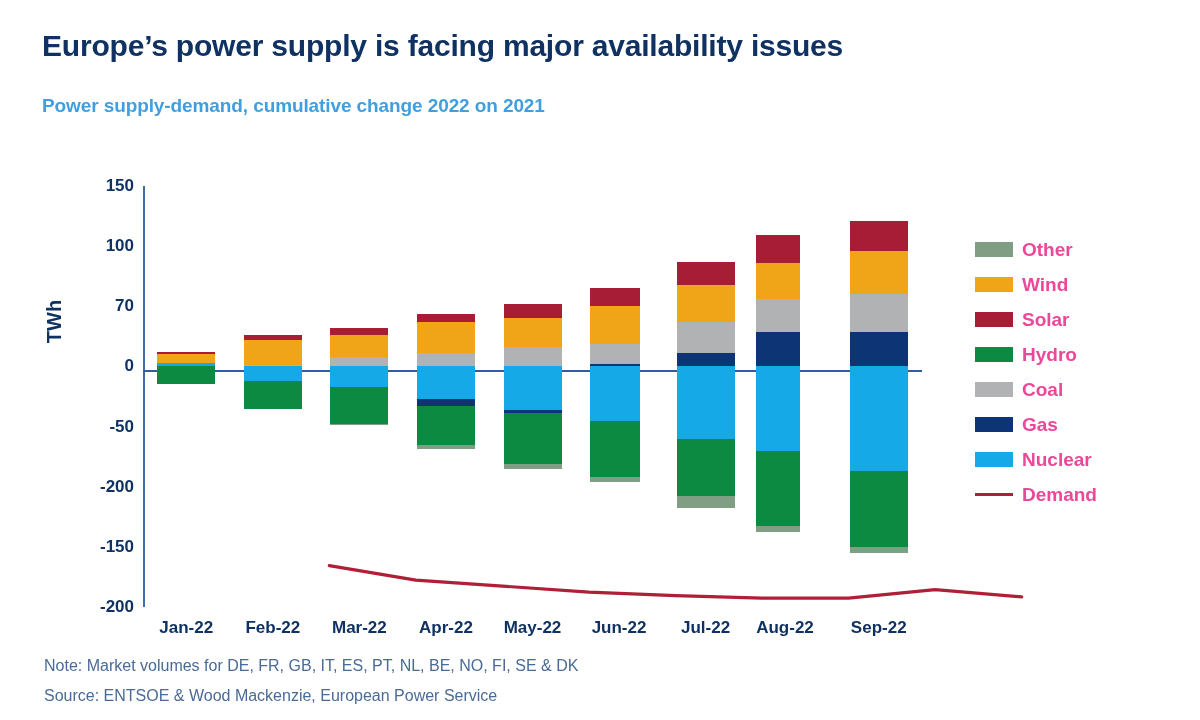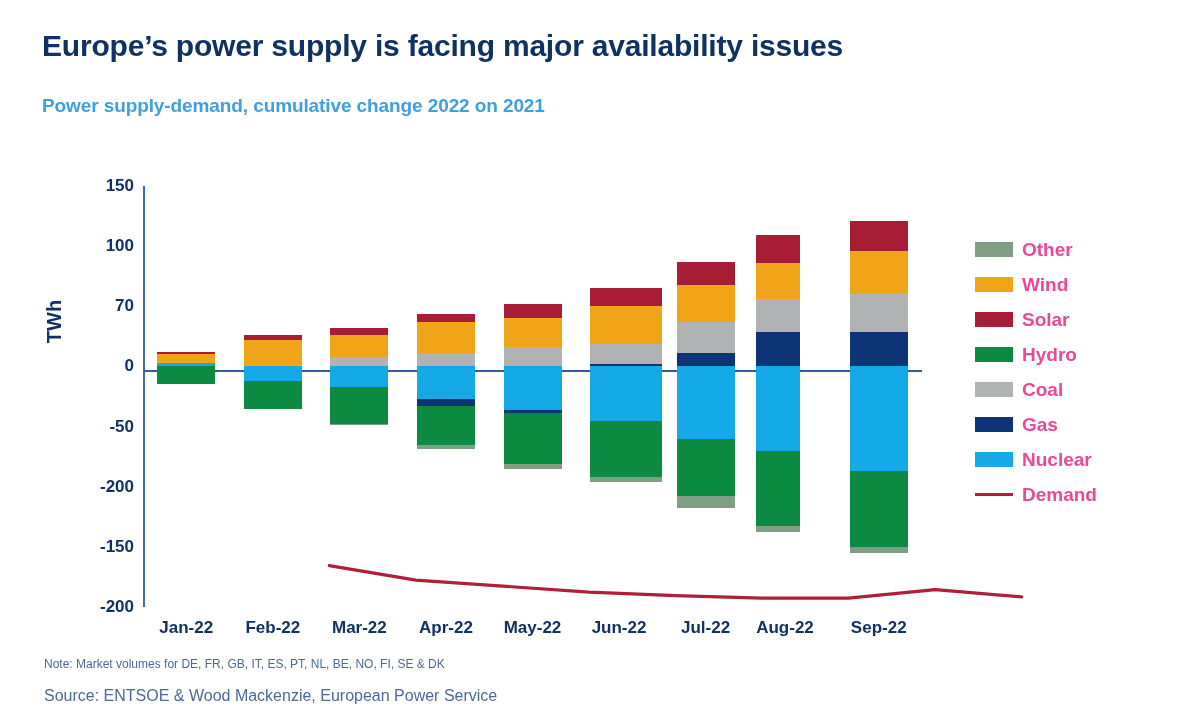--- a/index.html
+++ b/index.html
@@ -95,21 +95,21 @@
     content:"";position:absolute;left:0;top:6px;width:38px;height:3px;background:#b01f38;
   }
   .legend-label{
     font-size:19px;font-weight:bold;color:#ec4899;
     white-space:nowrap;line-height:1;
   }
 
   
   #note-line{
     position:absolute;left:44px;top:657px;
-    font-size:12px;color:#4a6a97;white-space:nowrap;
+    font-size:16px;color:#4a6a97;white-space:nowrap;
   }
   #source-line{
     position:absolute;left:44px;top:687px;
     font-size:16px;color:#4a6a97;white-space:nowrap;
   }
 </style>
 </head>
 <body>
 
 <div class="page">
@@ -172,21 +172,21 @@
       <div class="bar-group" style="left: 360.5px; width: 58px;">
         <div class="seg" style="top: 161.183px; height: 19.2457px; background: rgb(176, 178, 180);"></div>
         <div class="seg" style="top: 132.314px; height: 28.8686px; background: rgb(239, 165, 23);"></div>
         <div class="seg" style="top: 117.88px; height: 14.4343px; background: rgb(168, 29, 54);"></div>
         <div class="seg" style="top: 180.429px; height: 43.3029px; background: rgb(21, 169, 232);"></div>
         <div class="seg" style="top: 223.731px; height: 3.60857px; background: rgb(13, 53, 118);"></div>
         <div class="seg" style="top: 227.34px; height: 50.52px; background: rgb(12, 138, 65);"></div>
         <div class="seg" style="top: 277.86px; height: 4.81143px; background: rgb(127, 158, 131);"></div>
         <div class="bar-label" style="left: 29px;">May-22</div>
       </div>
-      <div class="bar-group" style="left: 447.056px; width: 72px;">
+      <div class="bar-group" style="left: 447.056px; width: 50px;">
         <div class="seg" style="top: 178.023px; height: 2.40571px; background: rgb(13, 53, 118);"></div>
         <div class="seg" style="top: 157.574px; height: 20.4486px; background: rgb(176, 178, 180);"></div>
         <div class="seg" style="top: 120.286px; height: 37.2886px; background: rgb(239, 165, 23);"></div>
         <div class="seg" style="top: 102.243px; height: 18.0429px; background: rgb(168, 29, 54);"></div>
         <div class="seg" style="top: 180.429px; height: 54.1286px; background: rgb(21, 169, 232);"></div>
         <div class="seg" style="top: 234.557px; height: 56.5343px; background: rgb(12, 138, 65);"></div>
         <div class="seg" style="top: 291.091px; height: 4.81143px; background: rgb(127, 158, 131);"></div>
         <div class="bar-label" style="left: 29px;">Jun-22</div>
       </div>
       <div class="bar-group" style="left: 533.611px; width: 58px;">

